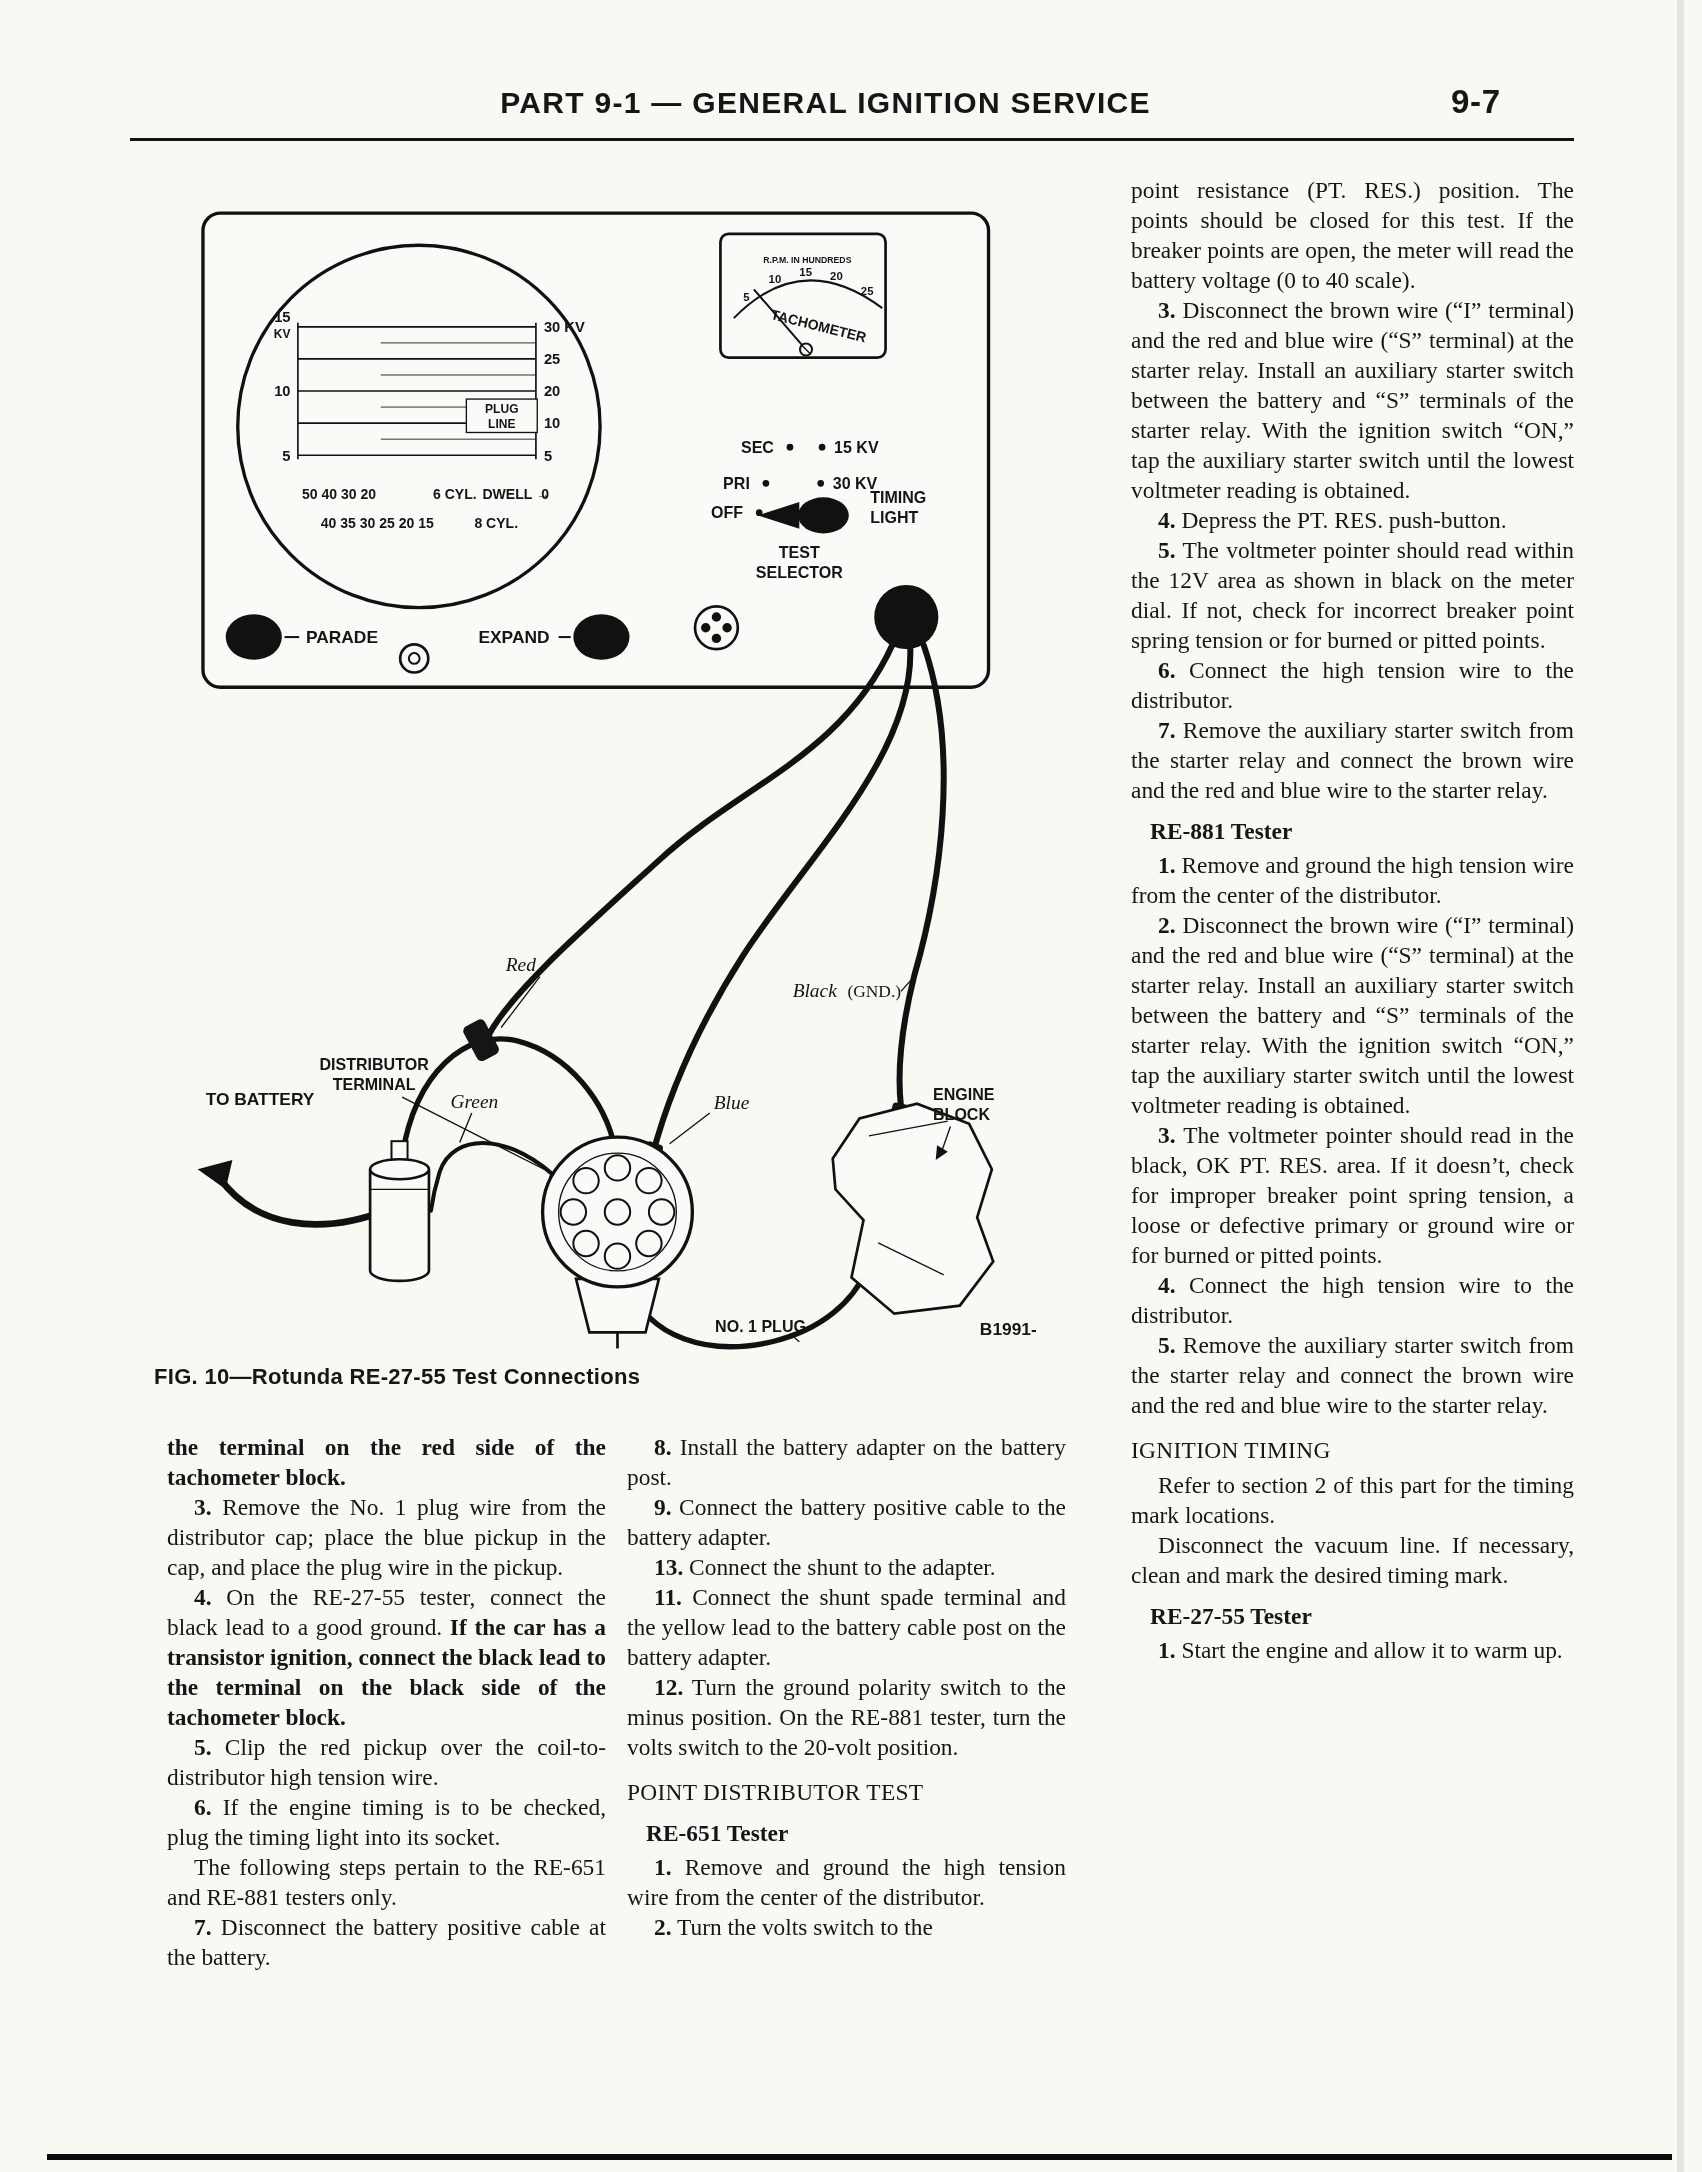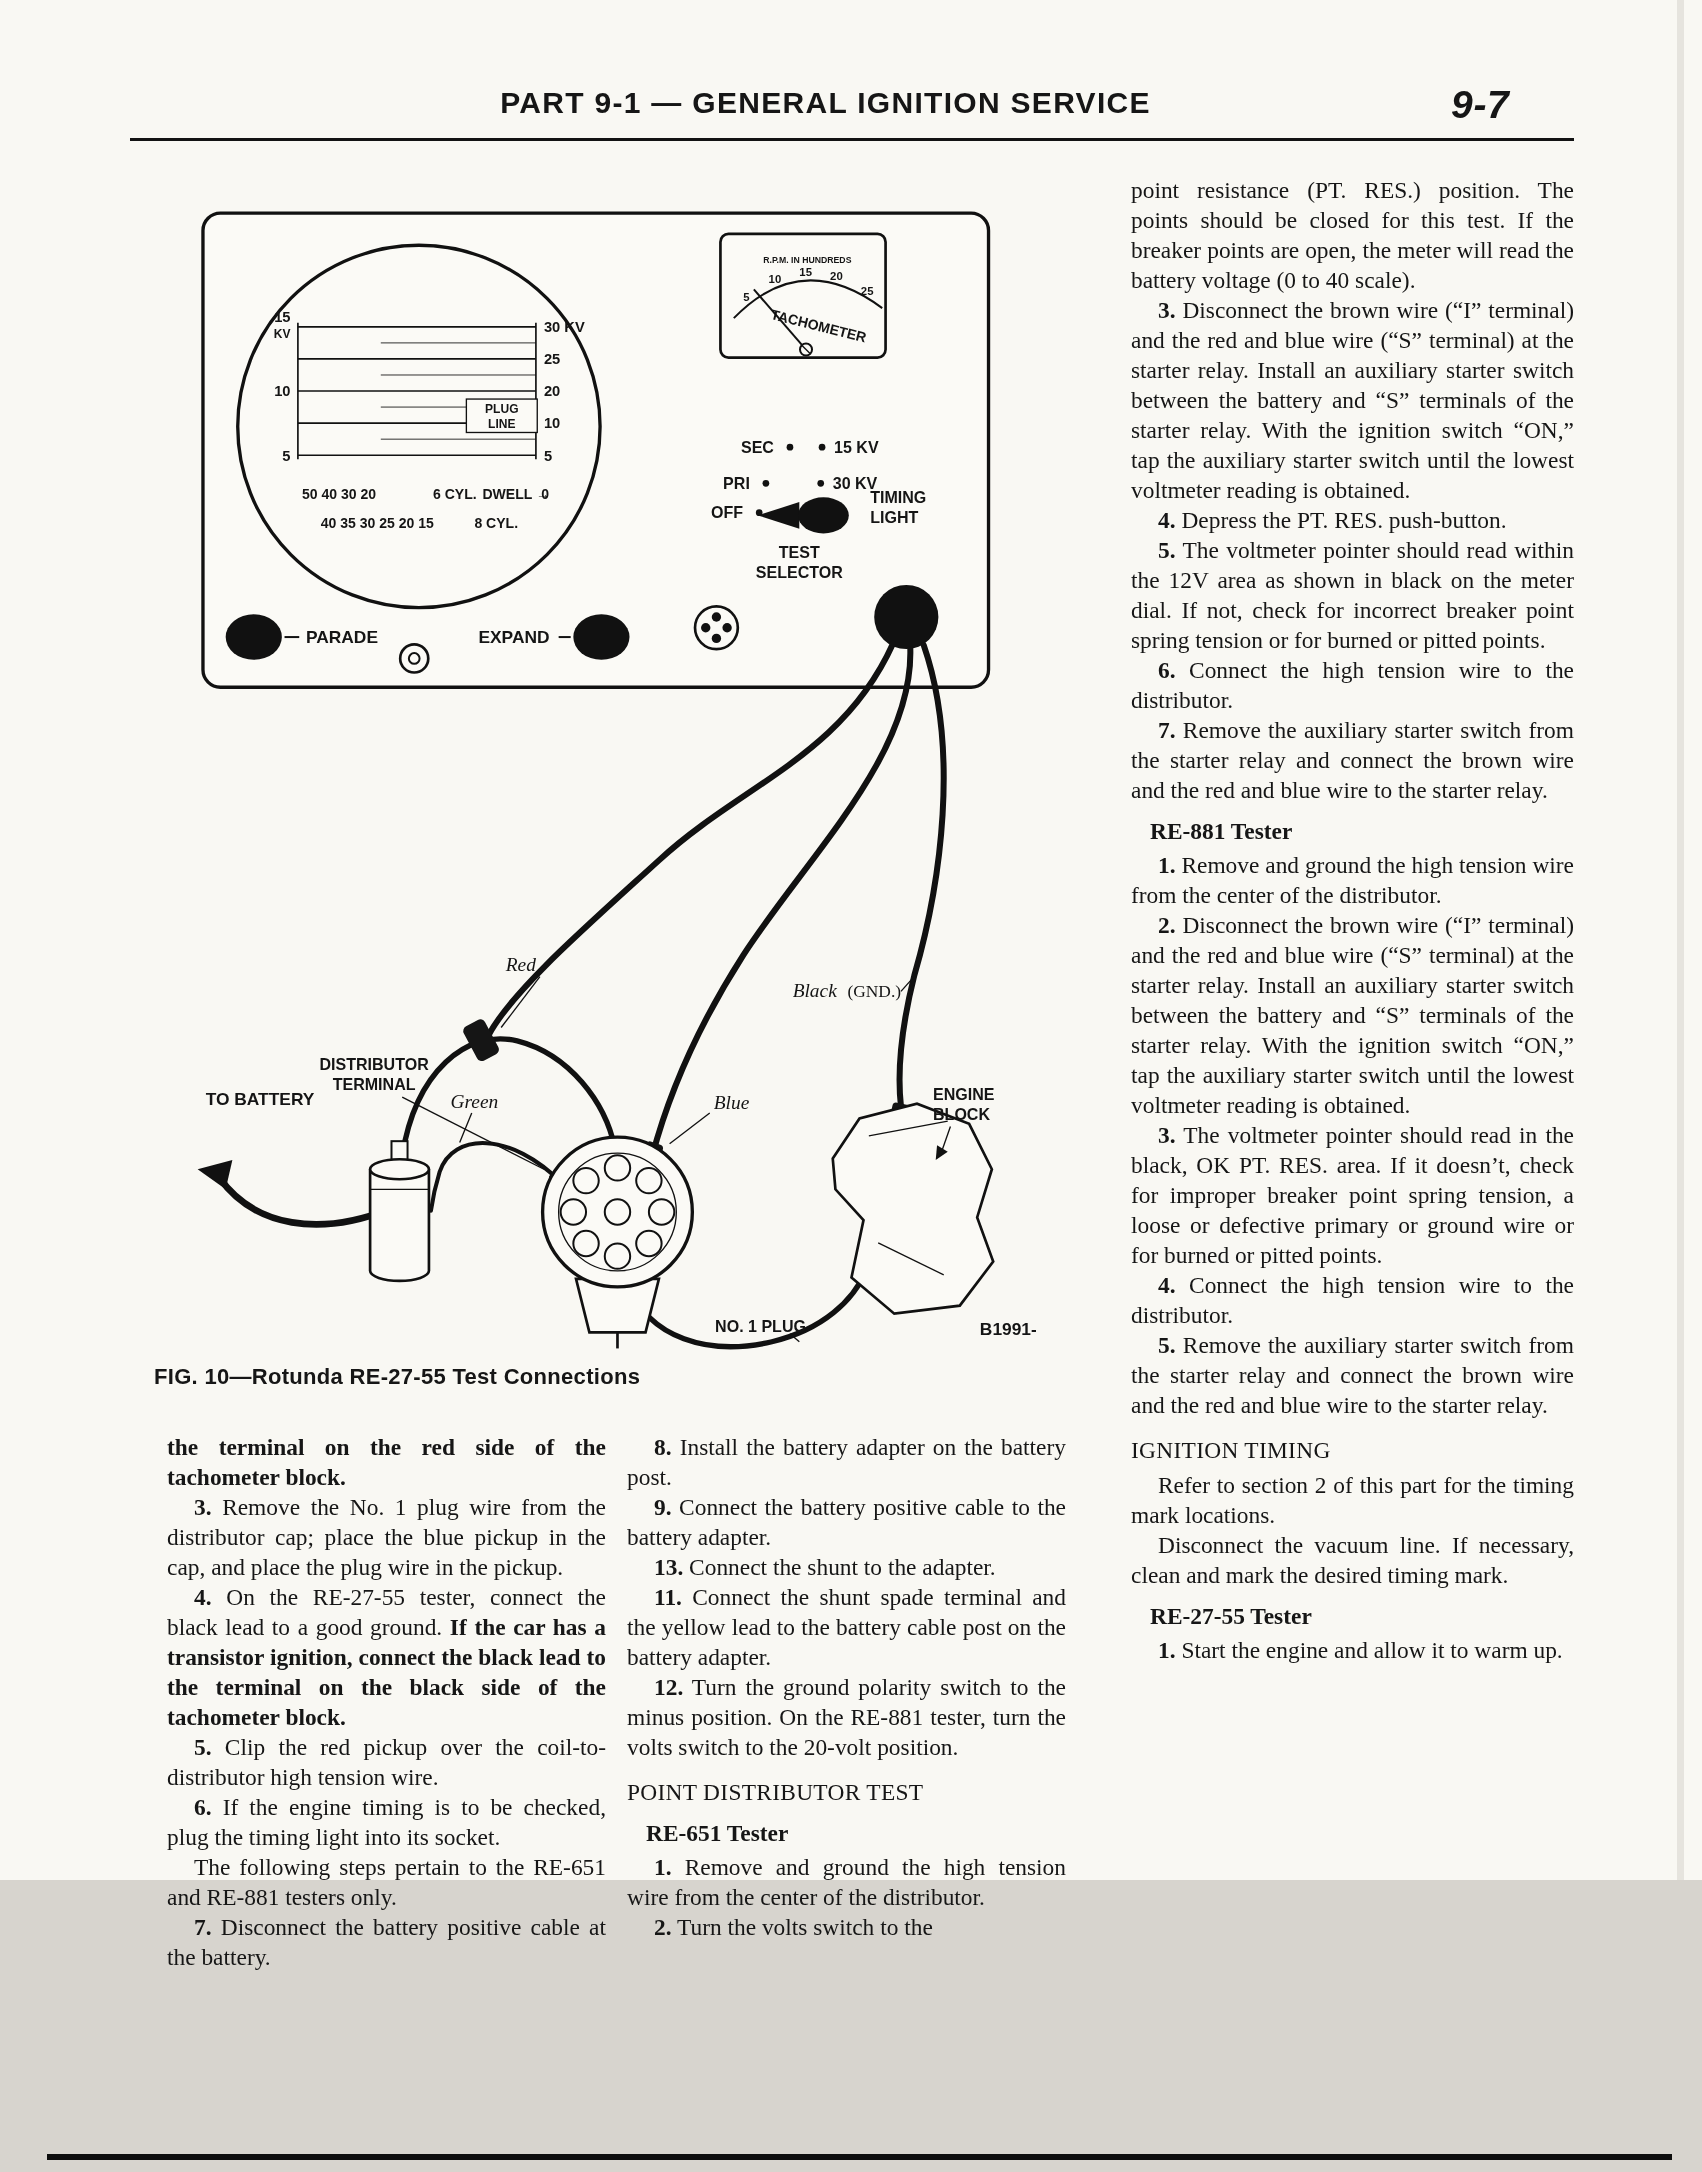--- a/index.html
+++ b/index.html
@@ -2,33 +2,33 @@
 <html style="font-size:10.7px"><head>
 <meta charset="utf-8">
 <style>
   html,body { margin:0; padding:0; }
   body {
     width:1703px; height:2172px; position:relative;
     background:#d7d4ce; overflow:hidden;
     font-family:"Liberation Serif","DejaVu Serif",serif;
     color:#161616;
   }
-  .page { position:absolute; left:0; top:0; width:1703px; height:1880px; background:#f9f8f3; }
+  .page { position:absolute; left:0; top:0; width:1703px; height:2172px; background:#f9f8f3; }
   .edge-right { position:absolute; top:0; right:19px; width:6.7px; height:100%; background:#e6e4de; }
   .bottom-bar { position:absolute; left:47px; top:2154px; width:1625px; height:6px; background:#0d0d0d; }
 
   .header-title {
     position:absolute; left:0; top:86px; width:1651px; text-align:center;
     font-family:"Liberation Sans","DejaVu Sans",sans-serif;
     font-weight:bold; font-size:30px; letter-spacing:1.3px;
   }
   .page-number {
     position:absolute; left:1451px; top:83px;
     font-family:"Liberation Sans","DejaVu Sans",sans-serif;
-    font-weight:bold; font-size:39px; letter-spacing:0.7px;font-style:italic;
+    font-weight:bold; font-size:33px; letter-spacing:0.7px;
   }
   .header-rule { position:absolute; left:130px; top:138px; width:1444px; height:2.7px; background:#131313; }
 
   .caption {
     position:absolute; left:154px; top:1364px;
     font-family:"Liberation Sans","DejaVu Sans",sans-serif;
     font-weight:bold; font-size:22px; letter-spacing:0.3px;text-align:center;
   }
 
   .col { position:absolute; text-align:justify; font-size:23.4px; line-height:30px; }

